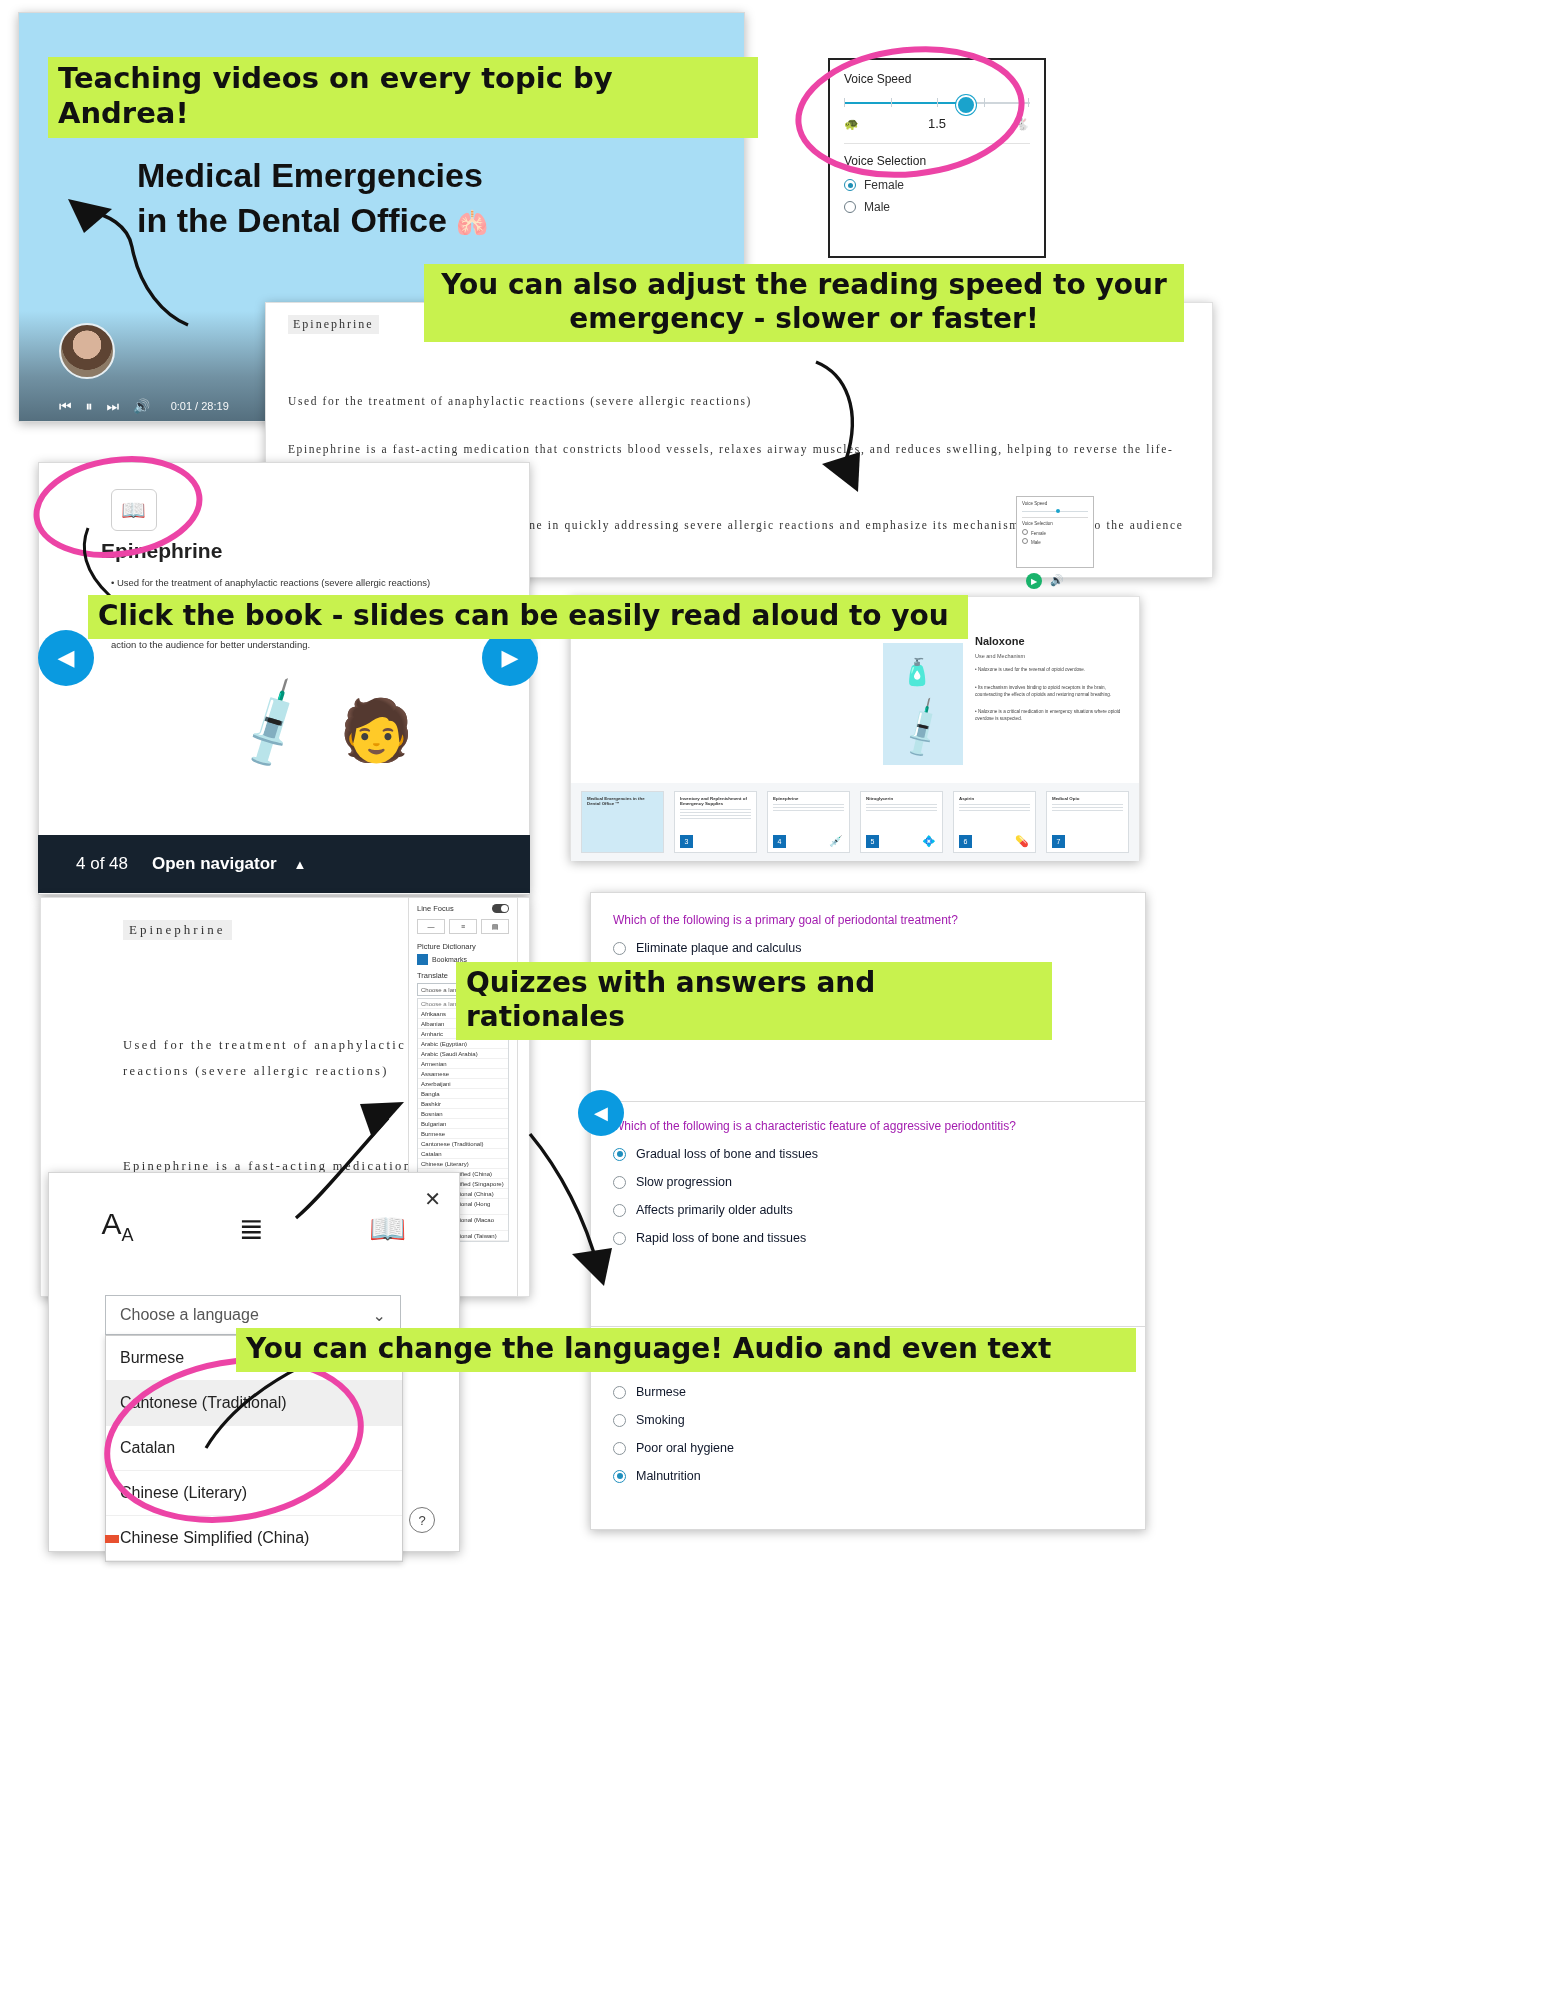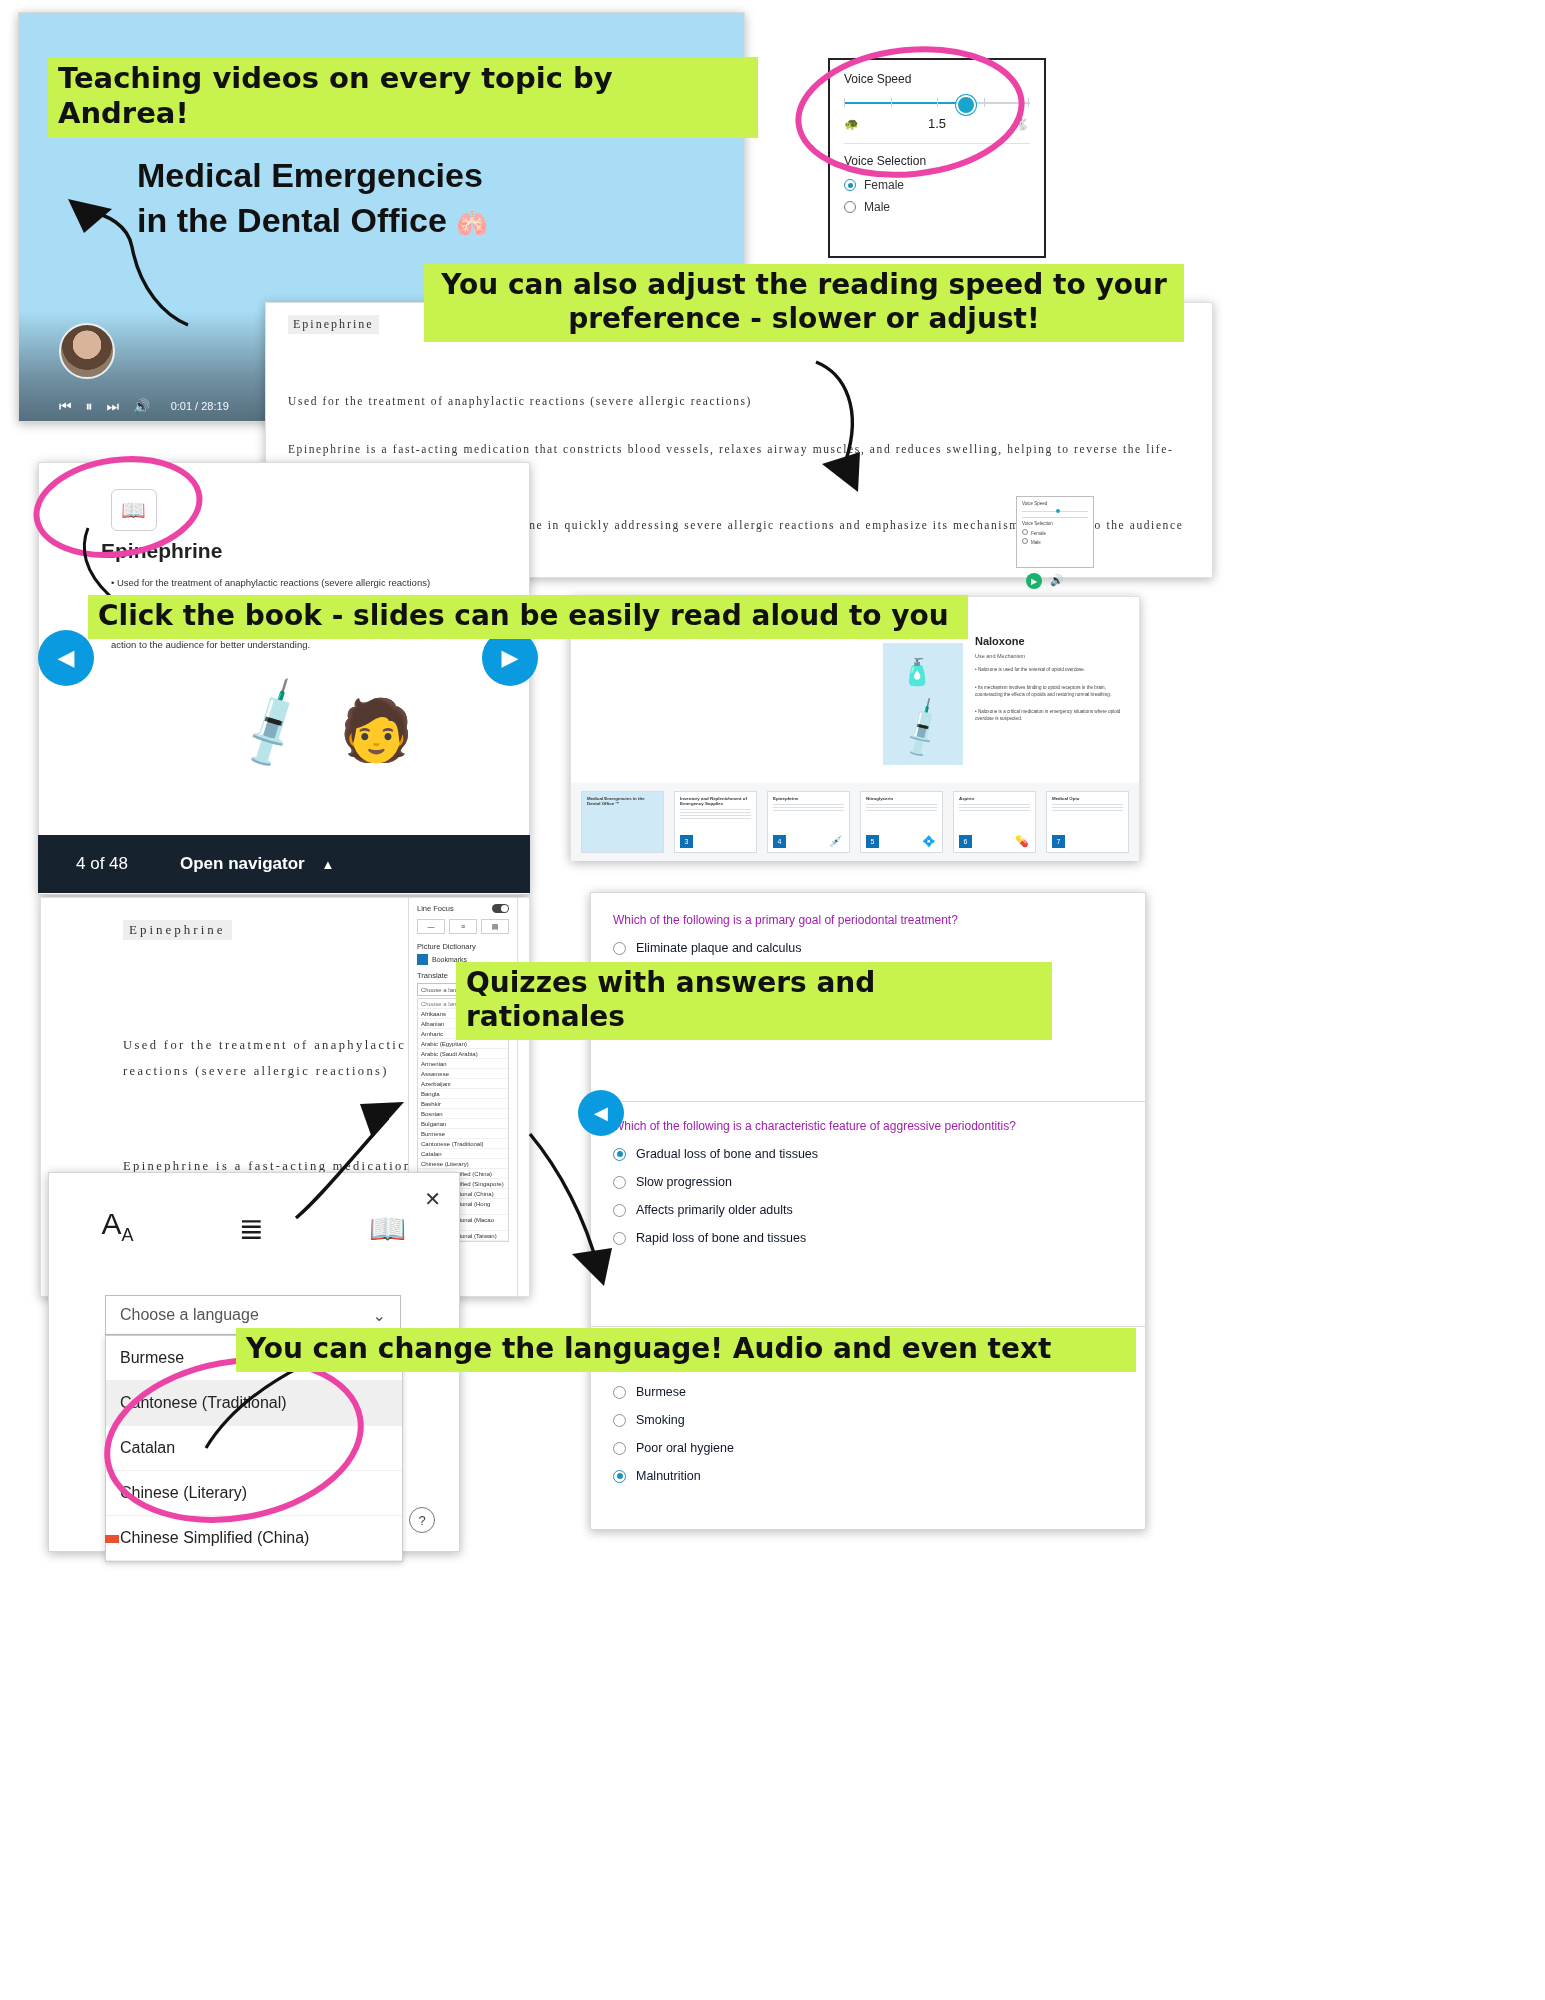--- a/index.html
+++ b/index.html
@@ -188,21 +188,21 @@
     background: #0a9ae0; color: #fff; display: flex; align-items: center; justify-content: center; font-size: 22px;
   }
   #nav-left { left: 38px; top: 630px; }
   #nav-right { left: 482px; top: 630px; }
   #slide-footer {
     position: absolute; left: 38px; top: 835px; width: 492px; height: 58px;
     background: #16222e; color: #ffffff;
     display: flex; align-items: center;
   }
   #slide-counter { margin-left: 38px; font-size: 17px; }
-  #slide-navigator { margin-left: 52px; font-size: 17px; font-weight: bold; }
+  #slide-navigator { margin-left: 24px; font-size: 17px; font-weight: bold; }
   #slide-navigator .caret { margin-left: 12px; font-size: 13px; }
 
   
   #deck-panel {
     left: 570px; top: 596px; width: 570px; height: 265px;
     border: 1px solid #e2e2e2;
   }
   #deck-slide {
     position: absolute; left: 0; top: 0; right: 0; height: 182px; background: #fff;
   }
@@ -661,18 +661,18 @@
   <svg class="ink" style="left:520px; top:1120px;" width="120" height="170">
     <path d="M10 14 C 40 50, 66 100, 78 148" fill="none" stroke="#111" stroke-width="3.4"></path>
     <path d="M84 166 L52 134 L92 128 Z" fill="#111"></path>
   </svg>
   <svg class="ink" style="left:186px; top:1330px;" width="190" height="130">
     <path d="M178 10 C 120 30, 54 62, 20 118" fill="none" stroke="#111" stroke-width="3.2"></path>
   </svg>
 
   <div class="callout" id="callout-1">Teaching videos on every topic by Andrea!</div>
   <div class="callout" id="callout-2">You can also adjust the reading speed to your
-preference - slower or adjust!</div>
+emergency - slower or faster!</div>
   <div class="callout" id="callout-4">Quizzes with answers and rationales</div>
   <div class="callout" id="callout-3">Click the book - slides can be easily read aloud to you</div>
   <div class="callout" id="callout-5">You can change the language!  Audio and even text</div>
 
 </div>
 
 </body></html>

